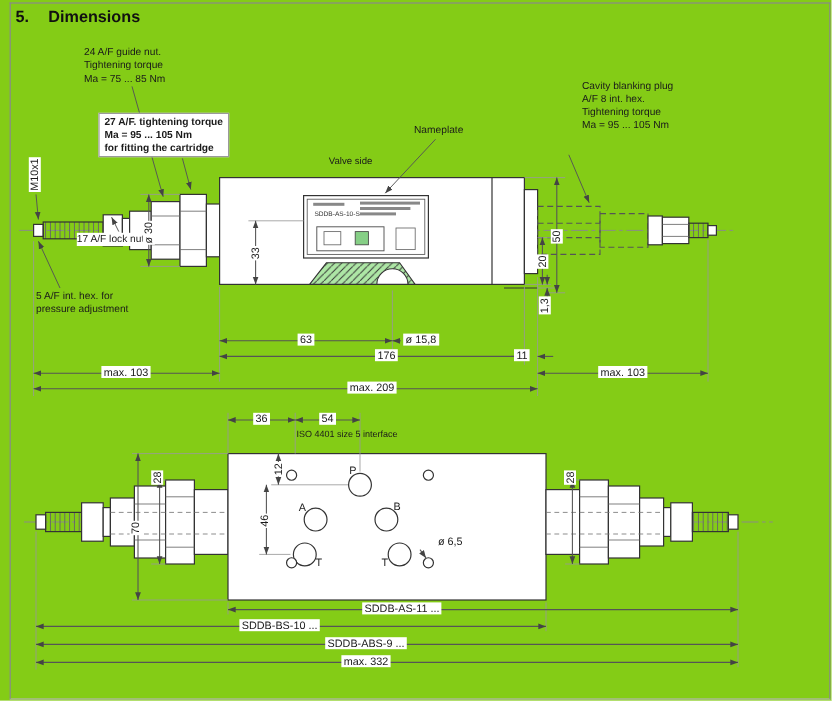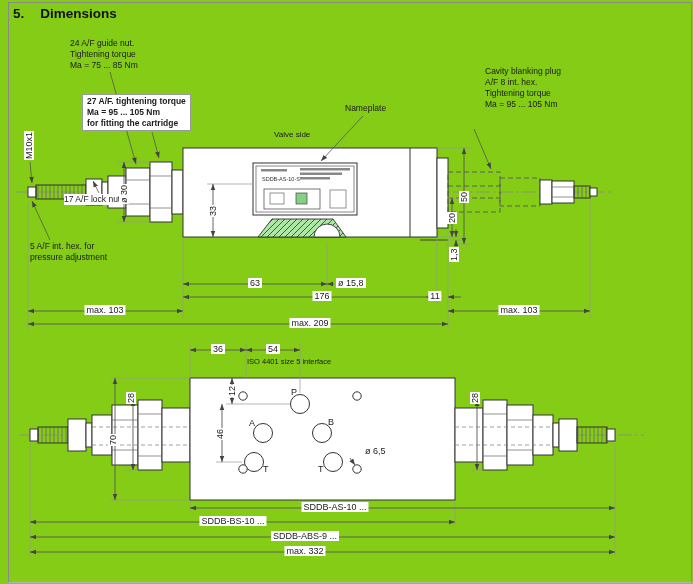--- a/index.html
+++ b/index.html
@@ -294,17 +294,17 @@
   <div class="vdim" style="left:126px; top:404px;">28</div>
   <div class="vdim" style="left:108px; top:446px;">70</div>
   <div class="vdim" style="left:215px; top:440px;">46</div>
   <div class="vdim" style="left:470px; top:404px;">28</div>
   <div class="port" style="left:291px; top:387px;">P</div>
   <div class="port" style="left:249px; top:418px;">A</div>
   <div class="port" style="left:328px; top:417px;">B</div>
   <div class="port" style="left:263px; top:464px;">T</div>
   <div class="port" style="left:318px; top:464px;">T</div>
   <div class="dimL" style="left:343px; top:446px;margin-left:20px;">ø 6,5</div>
-  <div class="dim" style="left:335px; top:502px;">SDDB-AS-10 ...</div>
+  <div class="dim" style="left:335px; top:502px;">SDDB-AS-11 ...</div>
   <div class="dim" style="left:233px; top:516px;">SDDB-BS-10 ...</div>
   <div class="dim" style="left:305px; top:531px;">SDDB-ABS-9 ...</div>
   <div class="dim" style="left:305px; top:546px;">max. 332</div>
 </div>
 
 </body></html>

